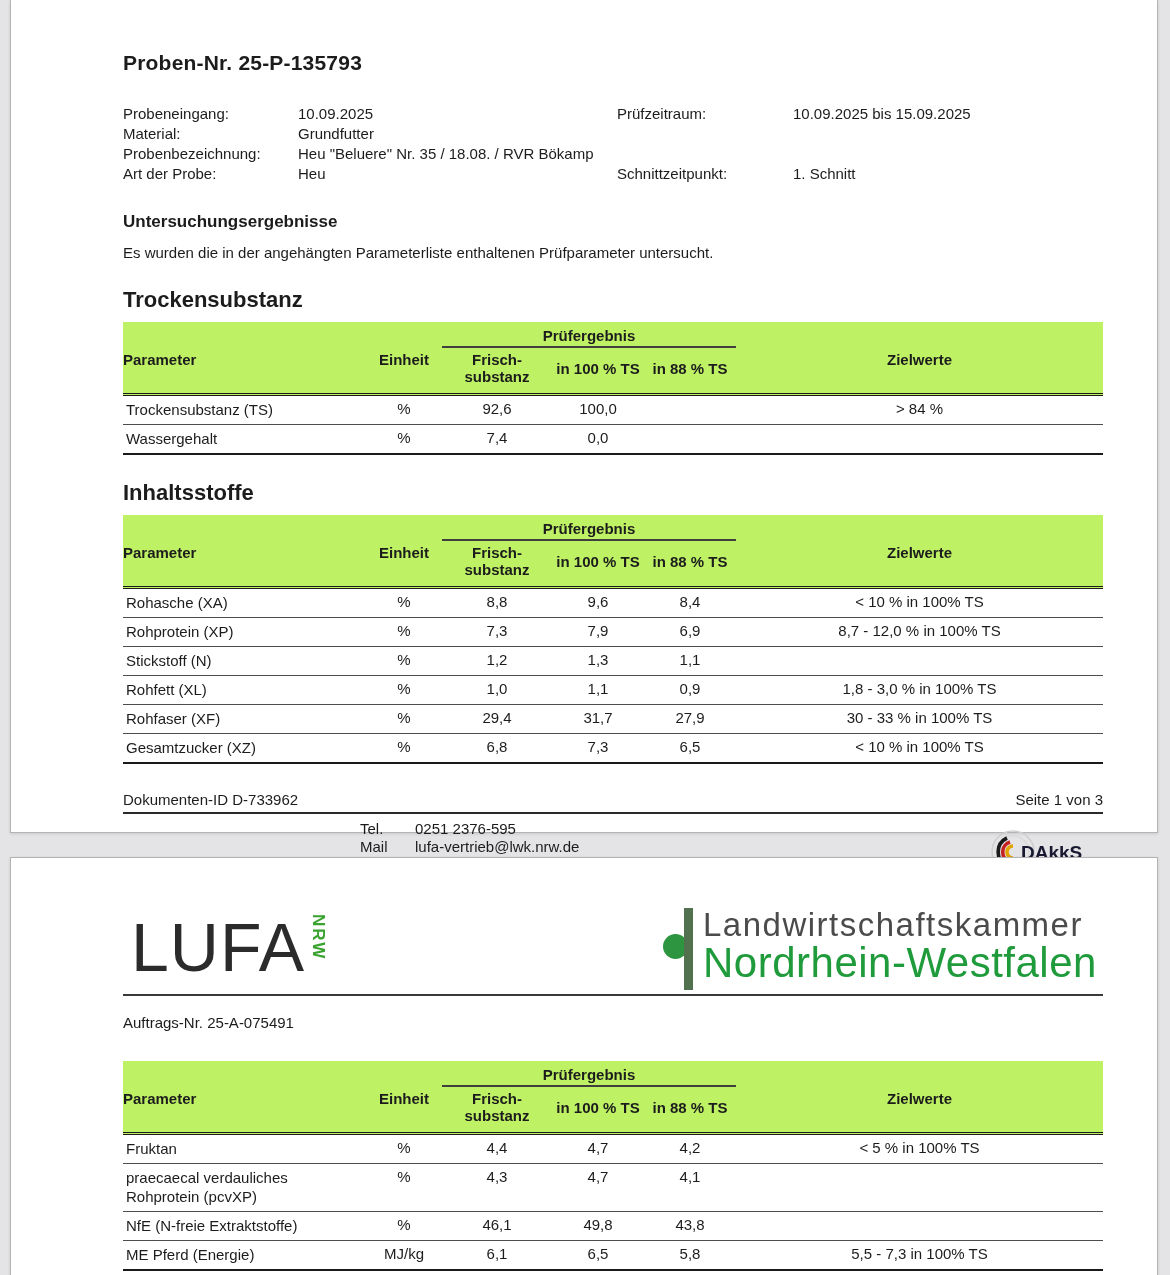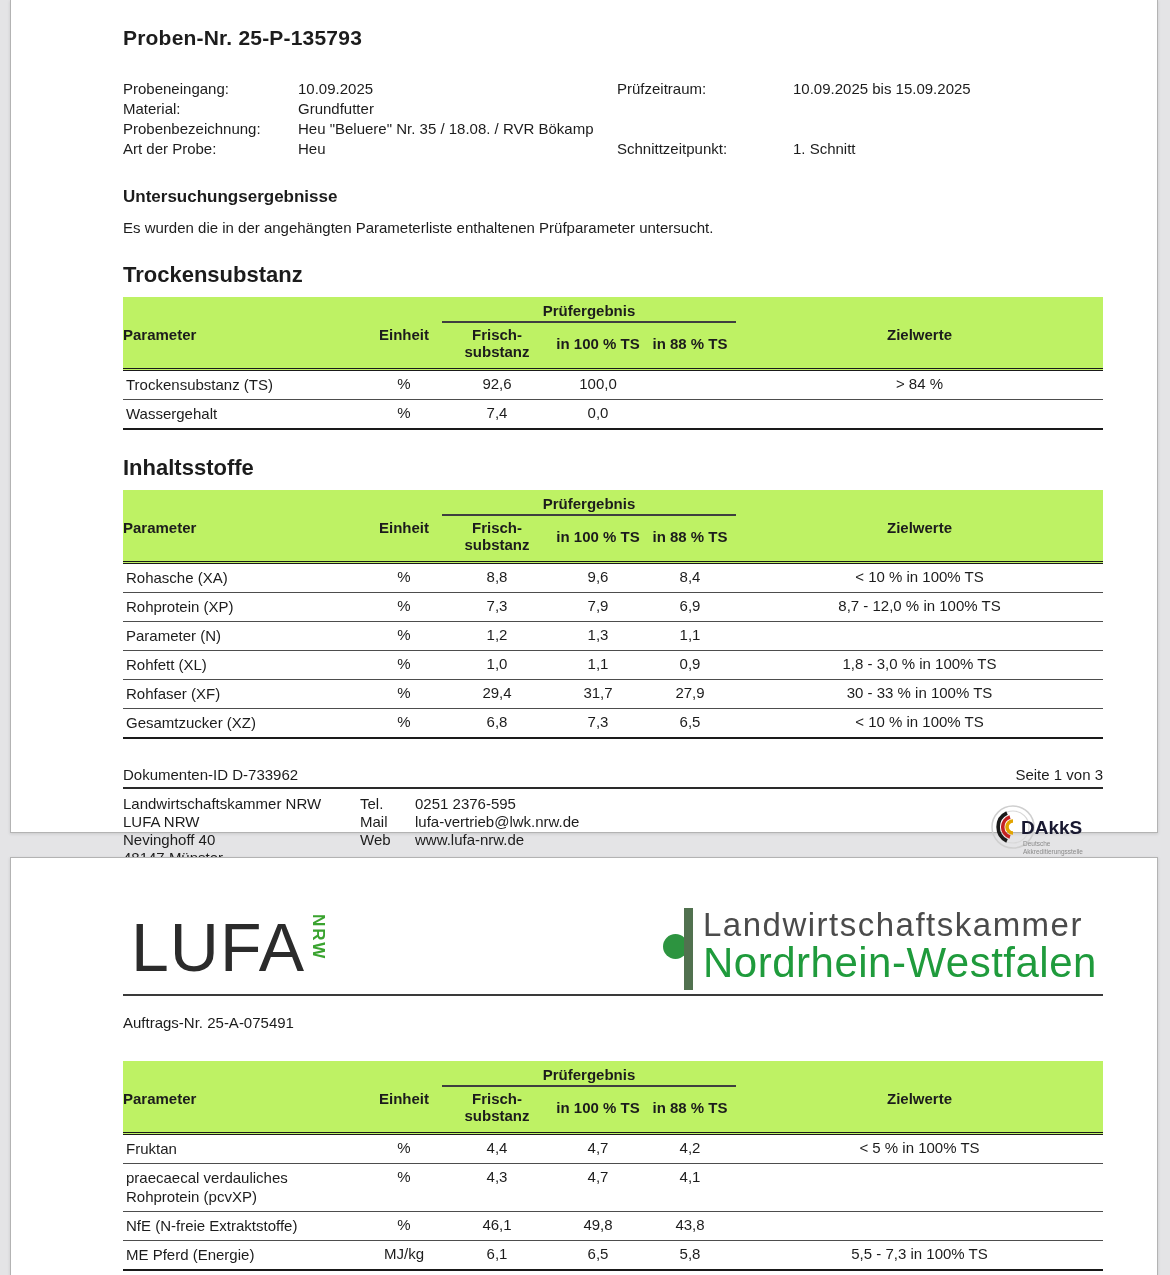--- a/index.html
+++ b/index.html
@@ -13,21 +13,21 @@
   }
   .page {
     position:absolute; left:10px; width:1148px; background:#ffffff;
     border:1px solid #b3b3b3;
   }
   #page1 { top:0; height:833px; border-top:none; box-shadow:0 1px 3px rgba(0,0,0,.12); }
   #page2 { top:857px; height:420px; border-bottom:none; box-shadow:0 1px 3px rgba(0,0,0,.12); }
   .content { padding-left:112px; padding-right:54px; }
 
   
-  .doc-title { font-size:21px; font-weight:bold; padding-top:26px; letter-spacing:.2px; }
+  .doc-title { font-size:21px; font-weight:bold; padding-top:14px; letter-spacing:.2px;margin-top:37px; }
   .info { margin-top:30px; font-size:15px; }
   .info-row { position:relative; height:20px; }
   .info-row span { position:absolute; white-space:nowrap; }
   .info-row .l  { left:0; }
   .info-row .v  { left:175px; }
   .info-row .l2 { left:494px; }
   .info-row .v2 { left:670px; }
 
   .section-h { font-size:17px; font-weight:bold; margin-top:27px; line-height:20px; }
   .note { font-size:15px; margin-top:12px; line-height:18px; }
@@ -189,21 +189,21 @@
         </tr>
         <tr>
           <td class="p">Rohprotein (XP)</td>
           <td>%</td>
           <td>7,3</td>
           <td>7,9</td>
           <td>6,9</td>
           <td>8,7 - 12,0 % in 100% TS</td>
         </tr>
         <tr>
-          <td class="p">Parameter (N)</td>
+          <td class="p">Stickstoff (N)</td>
           <td>%</td>
           <td>1,2</td>
           <td>1,3</td>
           <td>1,1</td>
           <td></td>
         </tr>
         <tr>
           <td class="p">Rohfett (XL)</td>
           <td>%</td>
           <td>1,0</td>
@@ -230,26 +230,20 @@
       </tbody>
     </table>
 
     <div class="docrow">
       <span>Dokumenten-ID D-733962</span>
       <span>Seite 1 von 3</span>
     </div>
     <div class="foot-rule"></div>
 
     <div class="footer">
-      <div class="addr">
-        <div>Landwirtschaftskammer NRW</div>
-        <div>LUFA NRW</div>
-        <div>Nevinghoff 40</div>
-        <div>48147 Münster</div>
-      </div>
       <div class="contact">
         <div><span class="cl">Tel.</span><span>0251 2376-595</span></div>
         <div><span class="cl">Mail</span><span>lufa-vertrieb@lwk.nrw.de</span></div>
         <div><span class="cl">Web</span><span>www.lufa-nrw.de</span></div>
       </div>
       <div class="dakks">
         <svg width="120" height="62" viewBox="0 0 120 62">
           <circle cx="28" cy="22" r="21" fill="none" stroke="#cfcfcf" stroke-width="1.5"></circle>
           <circle cx="28" cy="22" r="16" fill="none" stroke="#d8d8d8" stroke-width="1.2"></circle>
           <path d="M 22 8 A 15.5 15.5 0 0 0 22 36" fill="none" stroke="#1a1a1a" stroke-width="3.6"></path>

